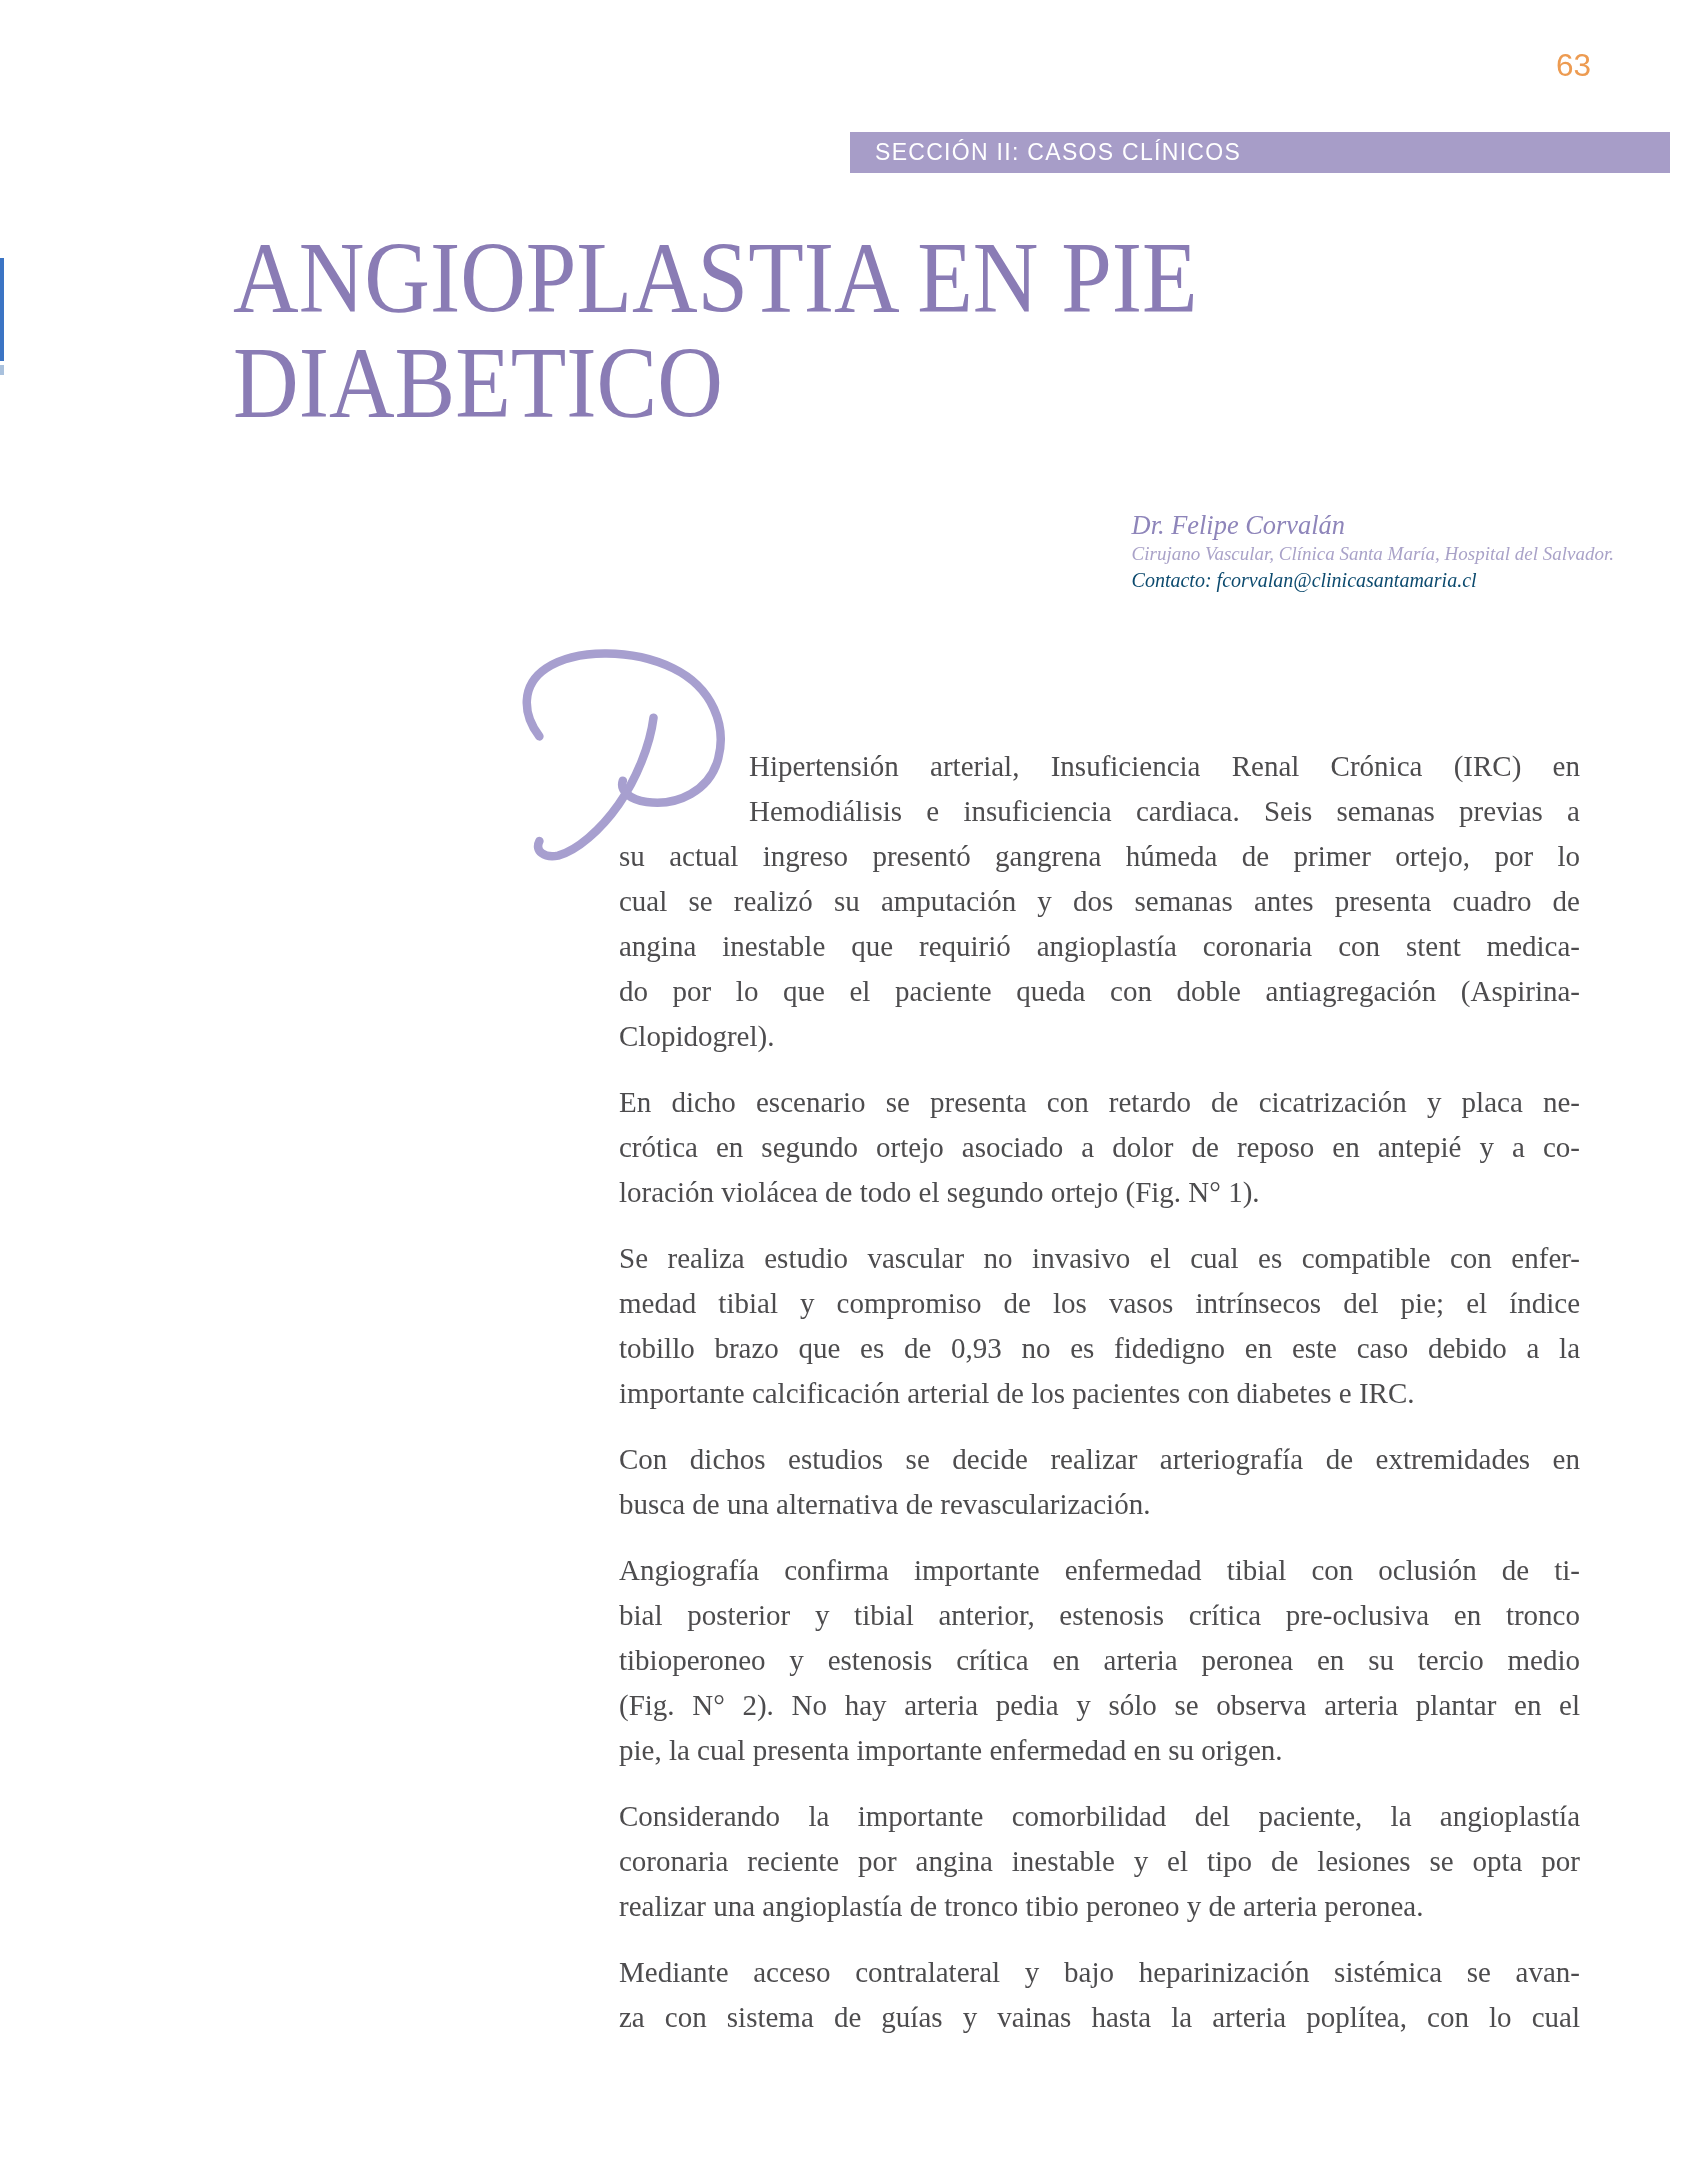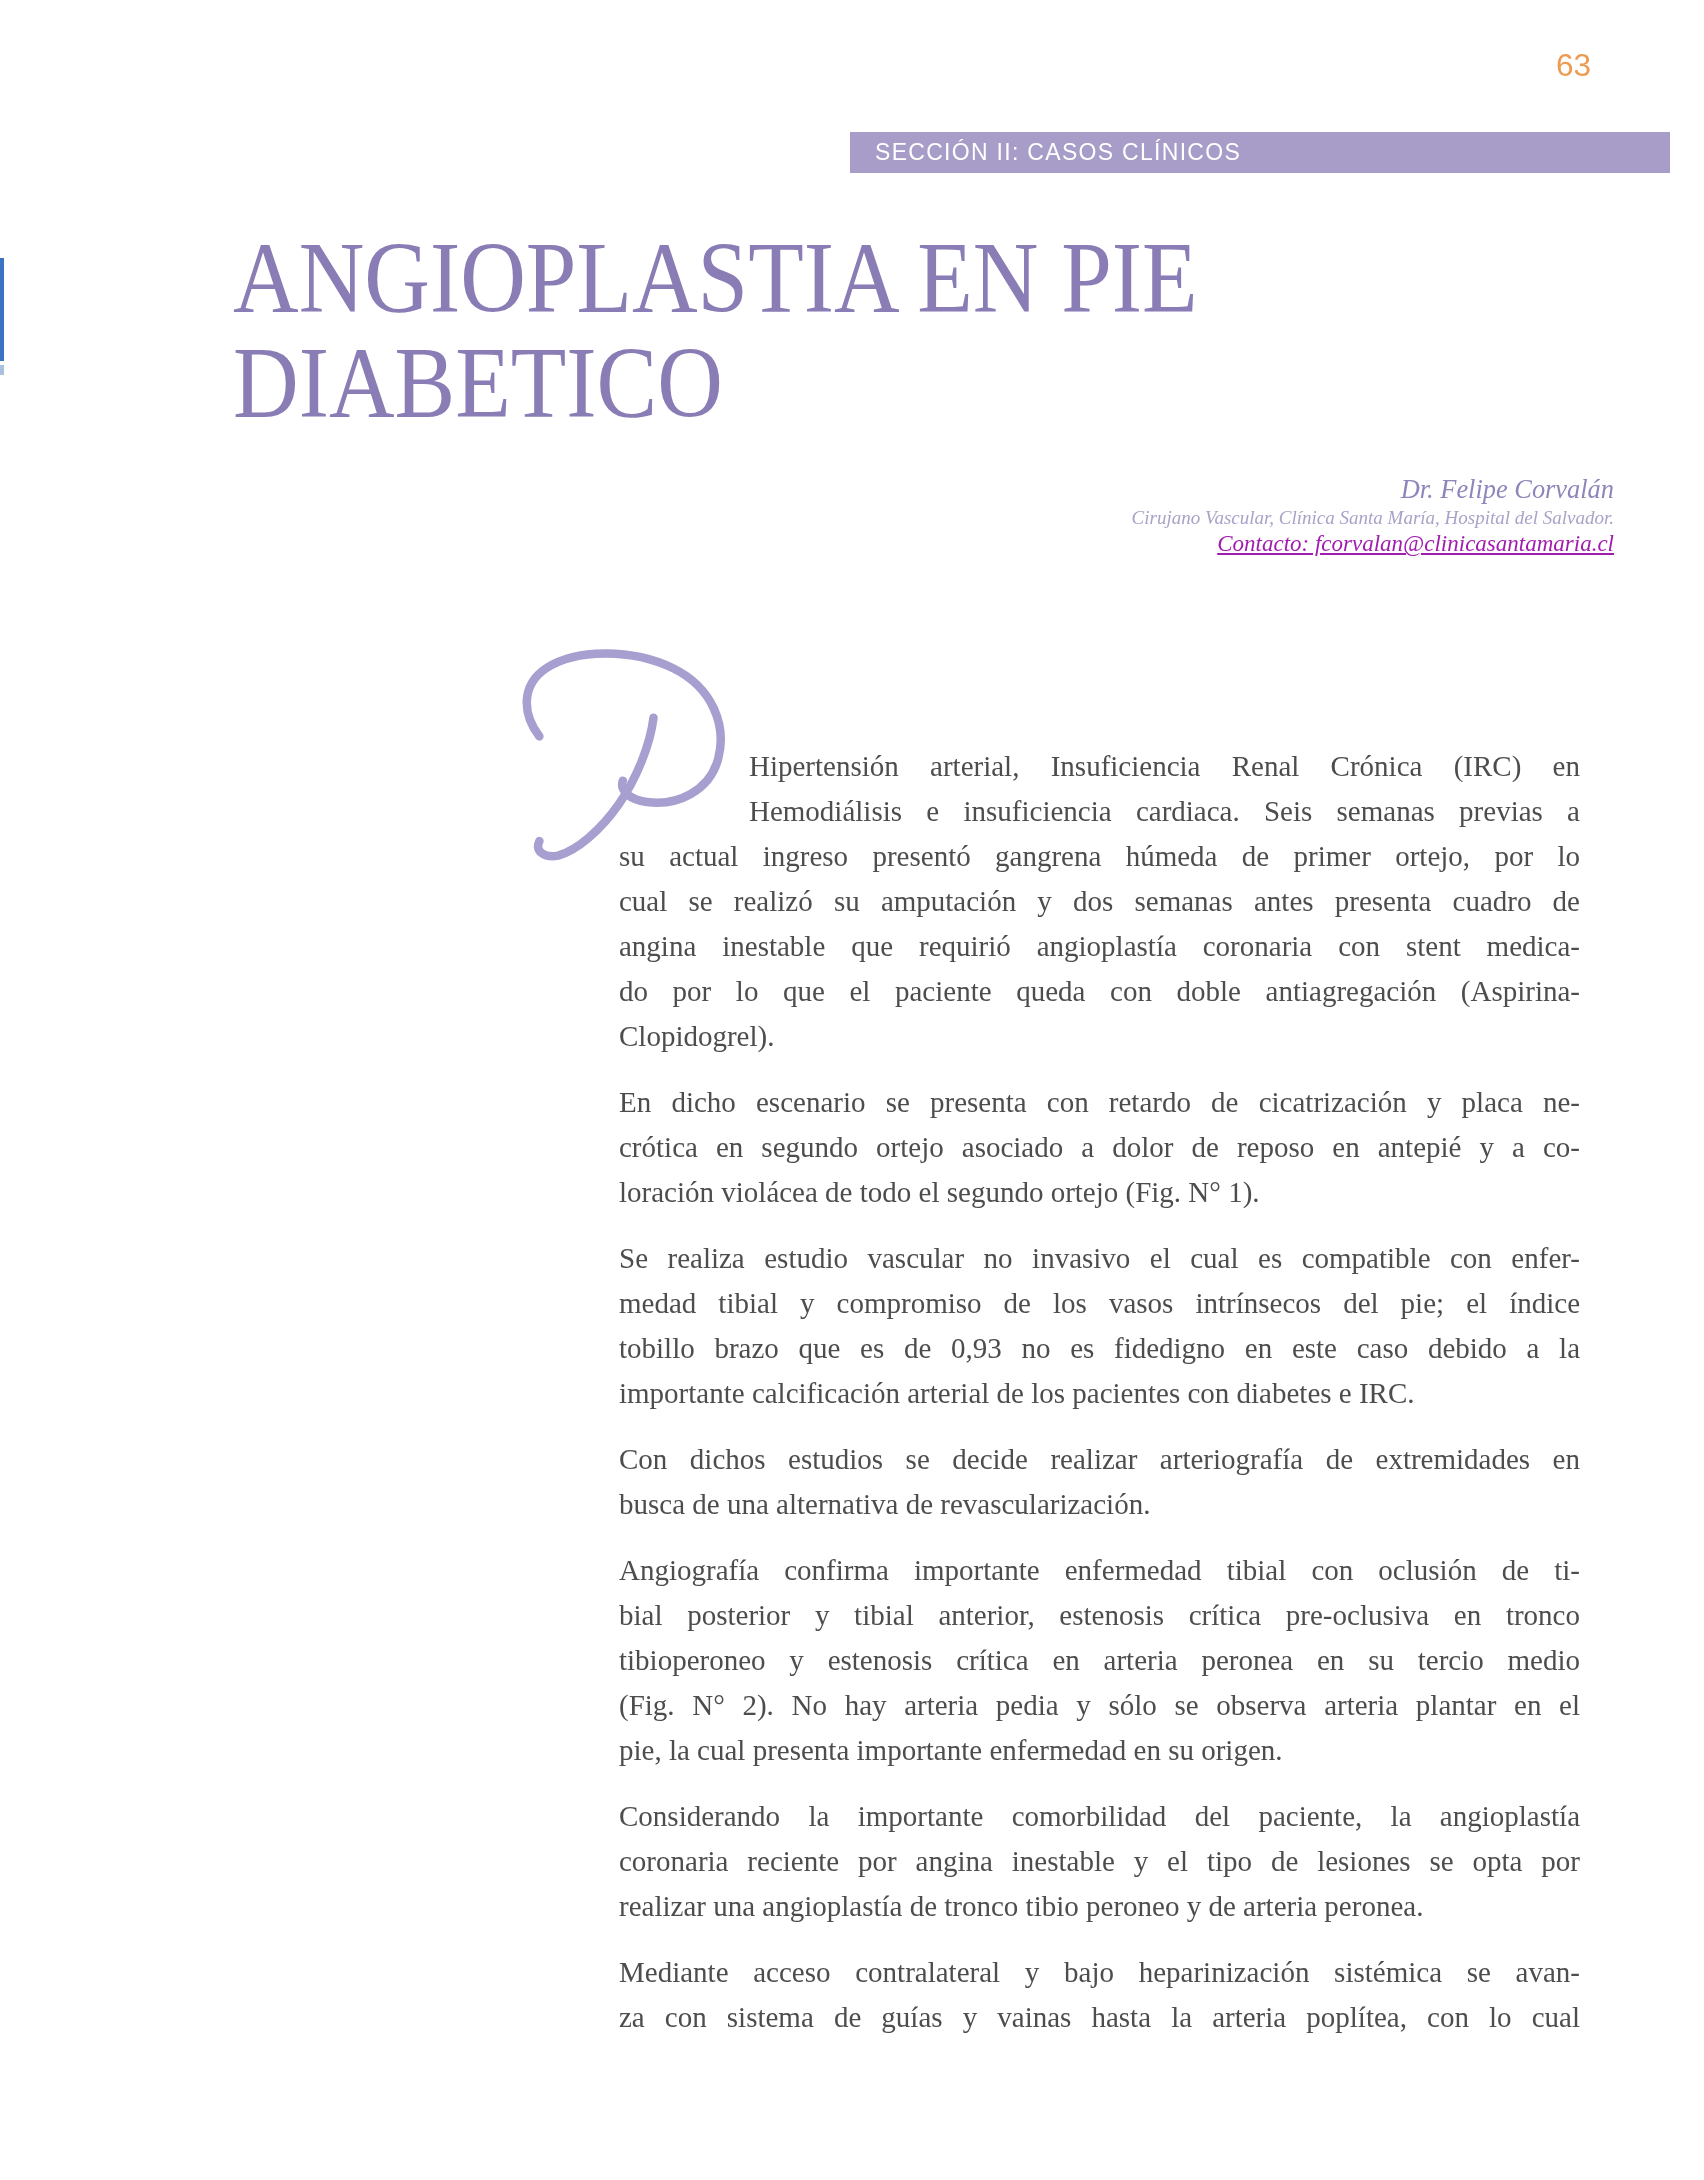--- a/index.html
+++ b/index.html
@@ -30,24 +30,24 @@
     white-space:nowrap;
   }
   
   .title {
     position:absolute; left:233px; top:220px; margin:0;
     font-weight:normal; font-size:101px; line-height:105px;
     color:#8a7cb5; white-space:nowrap;
     transform:scaleX(0.9); transform-origin:0 0;
   }
   
-  .author { position:absolute; right:90px; top:468px; text-align:right; font-style:italic; }
+  .author { position:absolute; right:90px; top:504px; font-style:italic; }
   .author-name    { font-size:26.4px;   line-height:31px; color:#8e85ba; }
   .author-aff     { font-size:19px; line-height:26.4px; color:#a9a2c8; }
-  .author-contact { font-size:23px; line-height:26.4px; color:#a21caf;text-decoration:underline; }
+  .author-contact { font-size:20px; line-height:26.4px; color:#0c4a6e; }
   
   .dropcap { position:absolute; left:490px; top:635px; width:264px; height:247px; }
   .dropcap path { stroke:#a79fcf; stroke-width:10; fill:none; stroke-linecap:round; }
   
   .body-text {
     position:absolute; left:619px; top:738px; width:961px;
     font-size:29px; line-height:45px; color:#4d4c4e;
   }
   .para { margin:0 0 21px 0; }
   .indent { margin-left:130px; }

